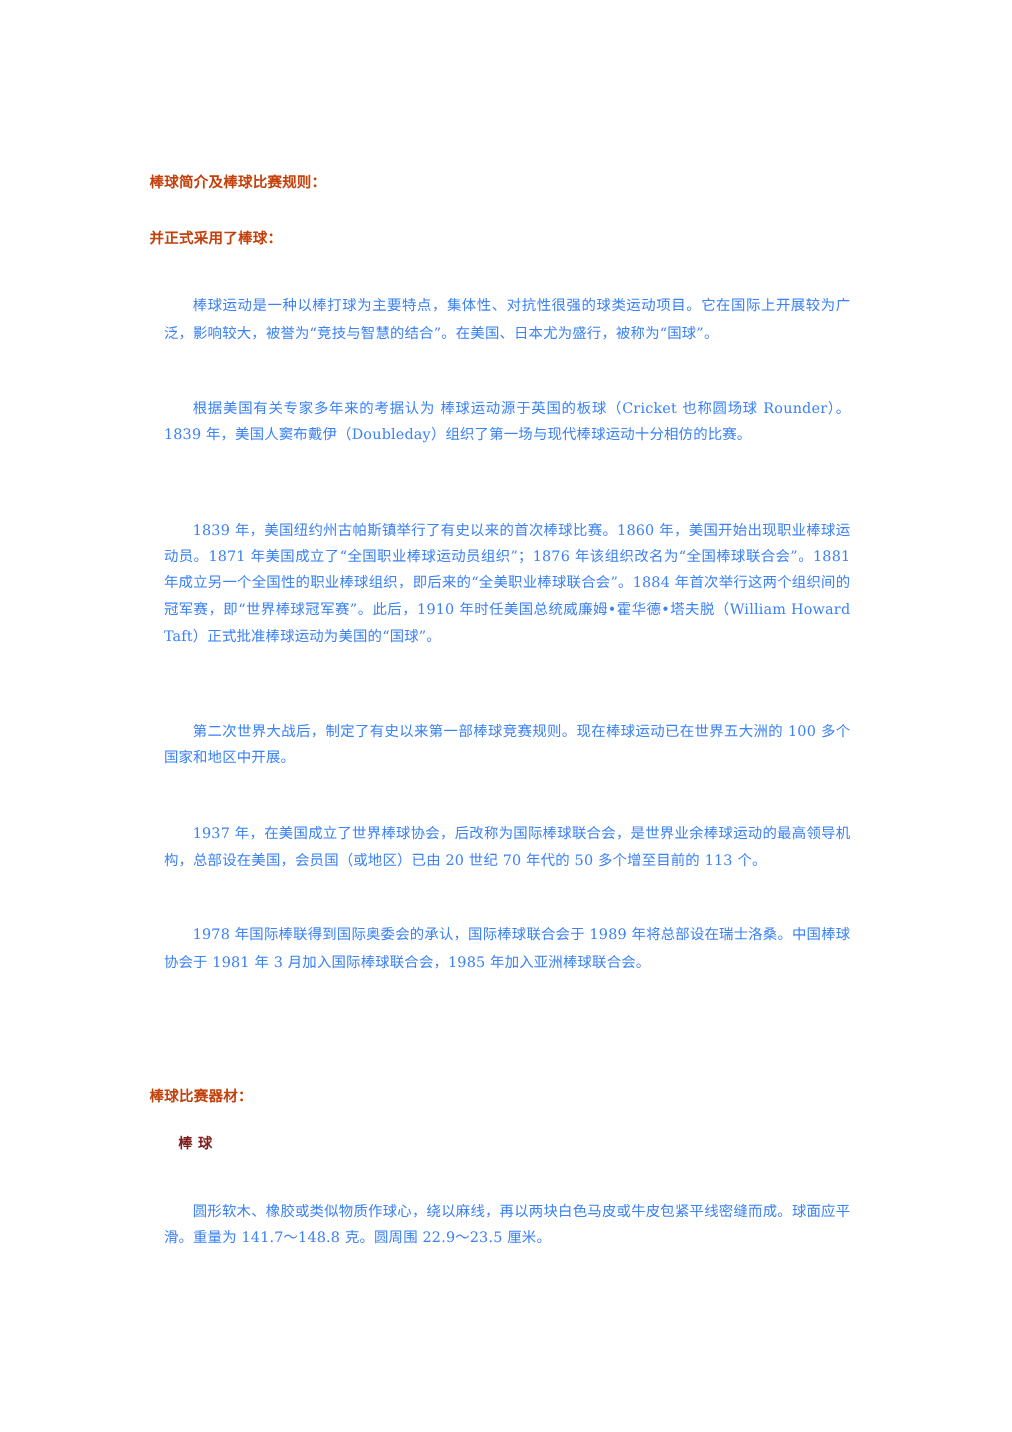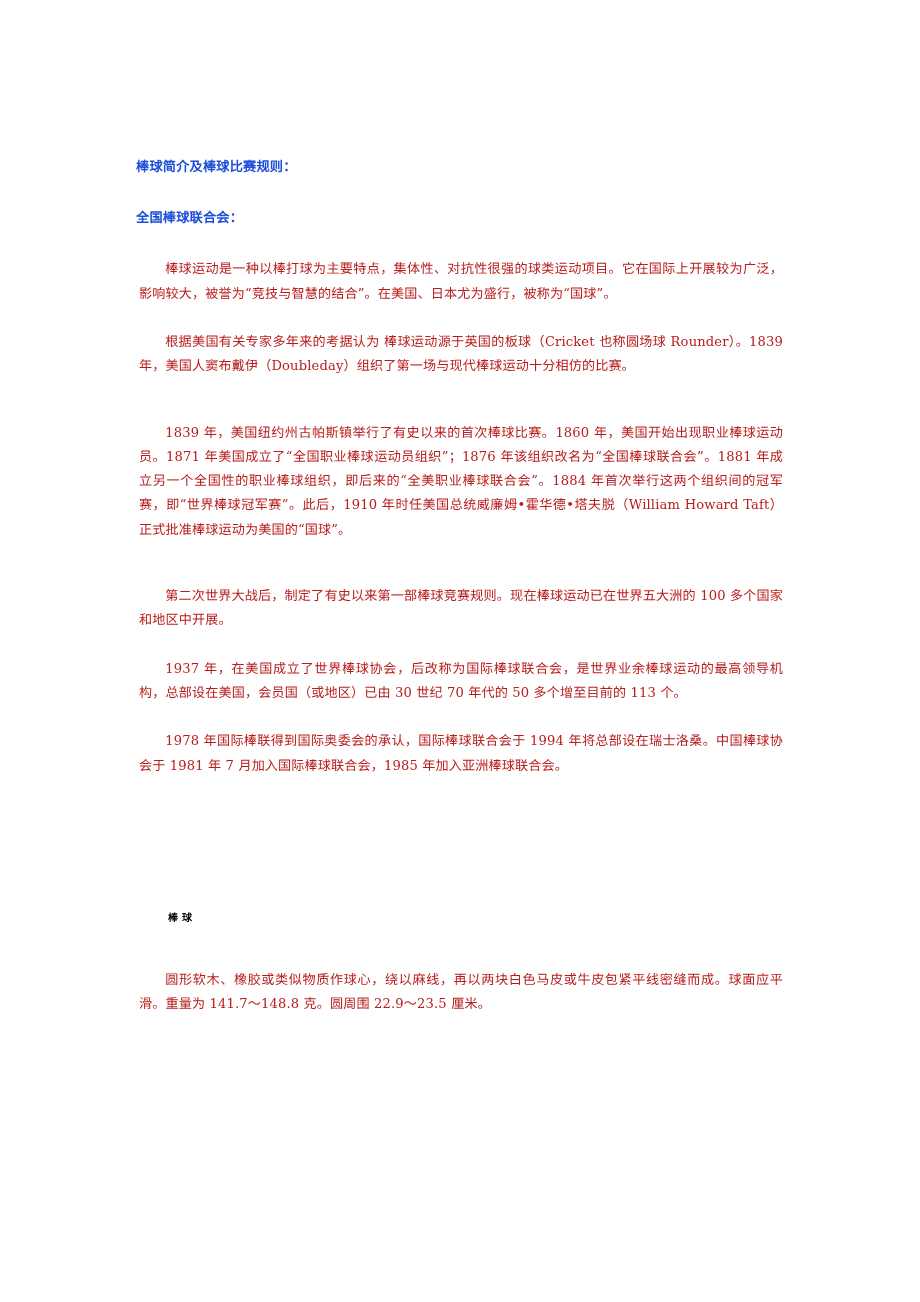--- a/index.html
+++ b/index.html
@@ -21,94 +21,95 @@
     position: absolute;
     left: 136px;
     top: 160px;
     width: 650px;
   }
   .heading {
     font-family: "DejaVu Sans", "Liberation Sans", sans-serif;
     font-weight: bold;
     font-size: 13.2px;
     line-height: 1.0;
-    color: #1d4ed8;
+    color: #c2410c;
     margin: 0;
     letter-spacing: 0.2px;
   }
   .para {
     font-family: "DejaVu Serif", "Liberation Serif", serif;
     font-size: 13.1px;
     line-height: 24.3px;
-    color: #b91c1c;
-    margin: 3px;
+    color: #3b82f6;
+    margin: 13px;
     text-align: justify;
     text-justify: inter-ideograph;
     text-indent: 2em;
     letter-spacing: 0.15px;
   }
   .subheading {
     font-family: "DejaVu Sans", "Liberation Sans", sans-serif;
     font-weight: bold;
-    font-size: 10px;
+    font-size: 13px;
     line-height: 1.0;
-    color: #000000;
-    margin: 12px;
+    color: #7f1d1d;
+    margin: 0;
     text-indent: 2em;
     letter-spacing: 0.2px;
   }
   
   .gap-h1    { height: 38px; }
   .gap-p     { height: 18px; }
   .gap-head  { height: 30px; }
   .gap-sub   { height: 30px; }
 </style>
 </head>
 <body>
 
 <div class="page">
   <div class="doc-body">
 
     <h1 class="heading">棒球简介及棒球比赛规则：</h1>
 
     <div class="gap-h1"></div>
 
-    <h2 class="heading">全国棒球联合会：</h2>
+    <h2 class="heading">并正式采用了棒球：</h2>
 
     <div class="gap-head"></div>
 
     <p class="para">棒球运动是一种以棒打球为主要特点，集体性、对抗性很强的球类运动项目。它在国际上开展较为广泛，影响较大，被誉为“竞技与智慧的结合”。在美国、日本尤为盛行，被称为“国球”。</p>
     <div class="gap-p"></div>
 
     <p class="para">根据美国有关专家多年来的考据认为 棒球运动源于英国的板球（Cricket 也称圆场球 Rounder）。1839 年，美国人窦布戴伊（Doubleday）组织了第一场与现代棒球运动十分相仿的比赛。</p>
     <div class="gap-p"></div>
 
     <div class="gap-p"></div>
 
     <p class="para">1839 年，美国纽约州古帕斯镇举行了有史以来的首次棒球比赛。1860 年，美国开始出现职业棒球运动员。1871 年美国成立了“全国职业棒球运动员组织”；1876 年该组织改名为“全国棒球联合会”。1881 年成立另一个全国性的职业棒球组织，即后来的“全美职业棒球联合会”。1884 年首次举行这两个组织间的冠军赛，即“世界棒球冠军赛”。此后，1910 年时任美国总统威廉姆•霍华德•塔夫脱（William Howard Taft）正式批准棒球运动为美国的“国球”。</p>
     <div class="gap-p"></div>
 
     <div class="gap-p"></div>
 
     <p class="para">第二次世界大战后，制定了有史以来第一部棒球竞赛规则。现在棒球运动已在世界五大洲的 100 多个国家和地区中开展。</p>
     <div class="gap-p"></div>
 
-    <p class="para">1937 年，在美国成立了世界棒球协会，后改称为国际棒球联合会，是世界业余棒球运动的最高领导机构，总部设在美国，会员国（或地区）已由 30 世纪 70 年代的 50 多个增至目前的 113 个。</p>
+    <p class="para">1937 年，在美国成立了世界棒球协会，后改称为国际棒球联合会，是世界业余棒球运动的最高领导机构，总部设在美国，会员国（或地区）已由 20 世纪 70 年代的 50 多个增至目前的 113 个。</p>
     <div class="gap-p"></div>
 
-    <p class="para">1978 年国际棒联得到国际奥委会的承认，国际棒球联合会于 1994 年将总部设在瑞士洛桑。中国棒球协会于 1981 年 7 月加入国际棒球联合会，1985 年加入亚洲棒球联合会。</p>
+    <p class="para">1978 年国际棒联得到国际奥委会的承认，国际棒球联合会于 1989 年将总部设在瑞士洛桑。中国棒球协会于 1981 年 3 月加入国际棒球联合会，1985 年加入亚洲棒球联合会。</p>
 
     <div class="gap-sub"></div>
 
 
     <div class="gap-head"></div>
 
 
     <div class="gap-sub"></div>
 
+    <h2 class="heading">棒球比赛器材：</h2>
 
     <div class="gap-head"></div>
 
     <h3 class="subheading">棒 球</h3>
 
     <div class="gap-sub"></div>
 
     <p class="para">圆形软木、橡胶或类似物质作球心，绕以麻线，再以两块白色马皮或牛皮包紧平线密缝而成。球面应平滑。重量为 141.7～148.8 克。圆周围 22.9～23.5 厘米。</p>
 
   </div>

